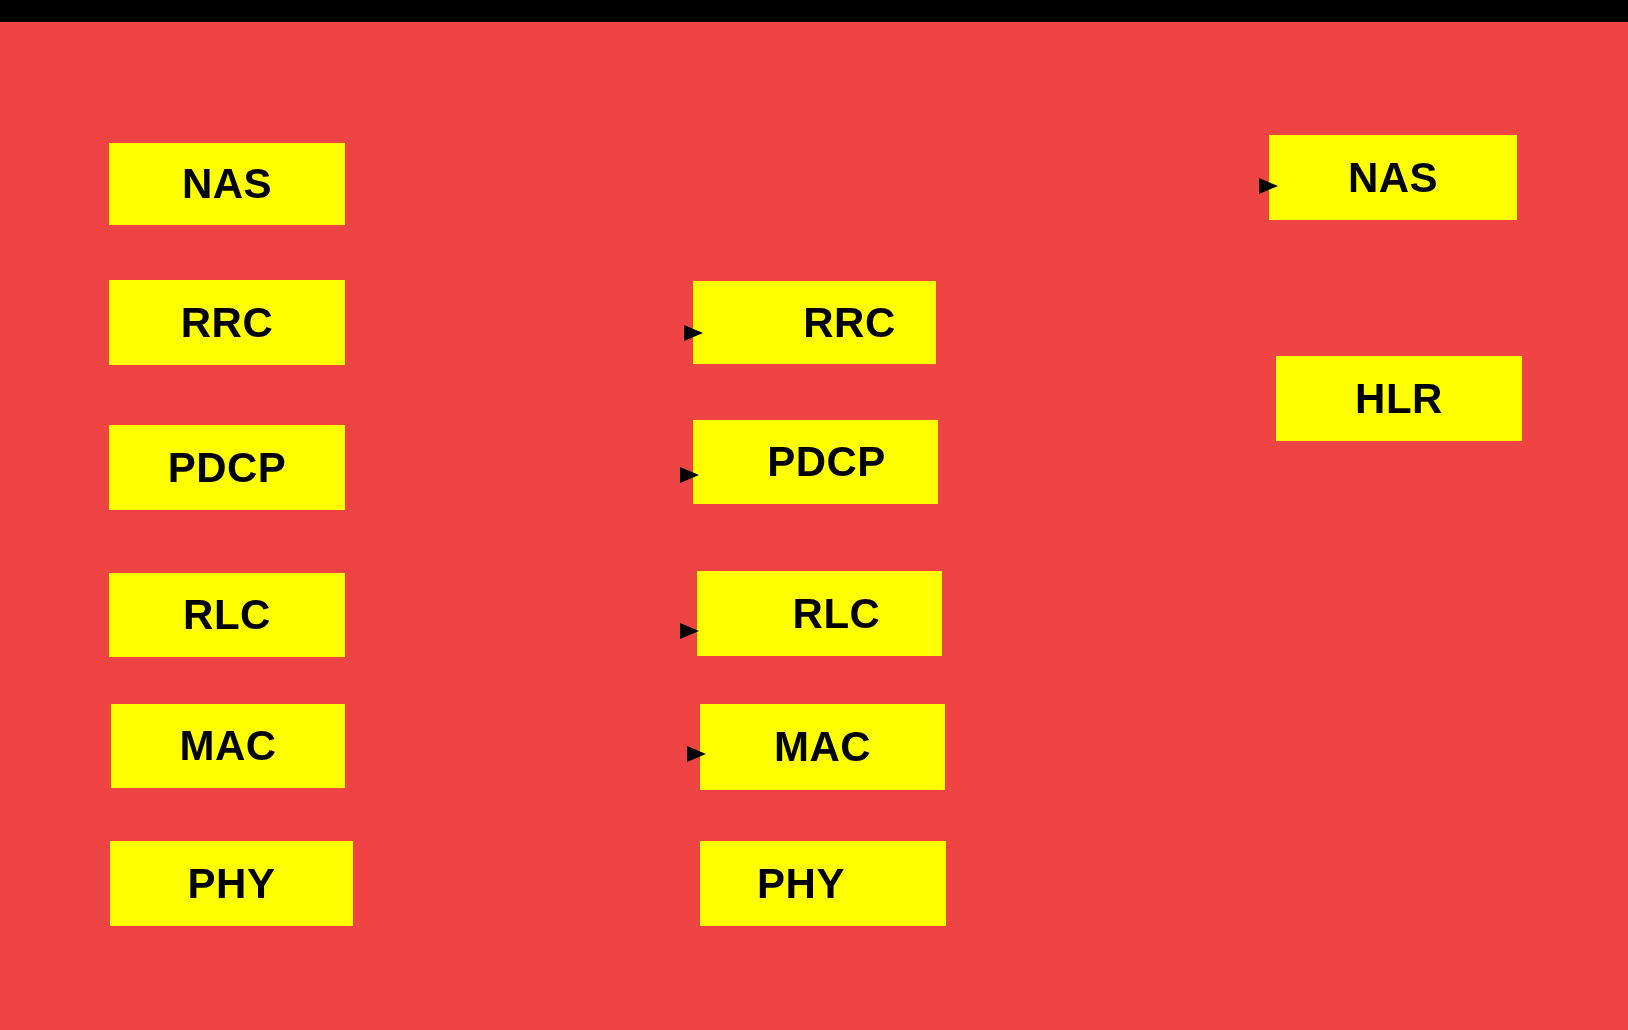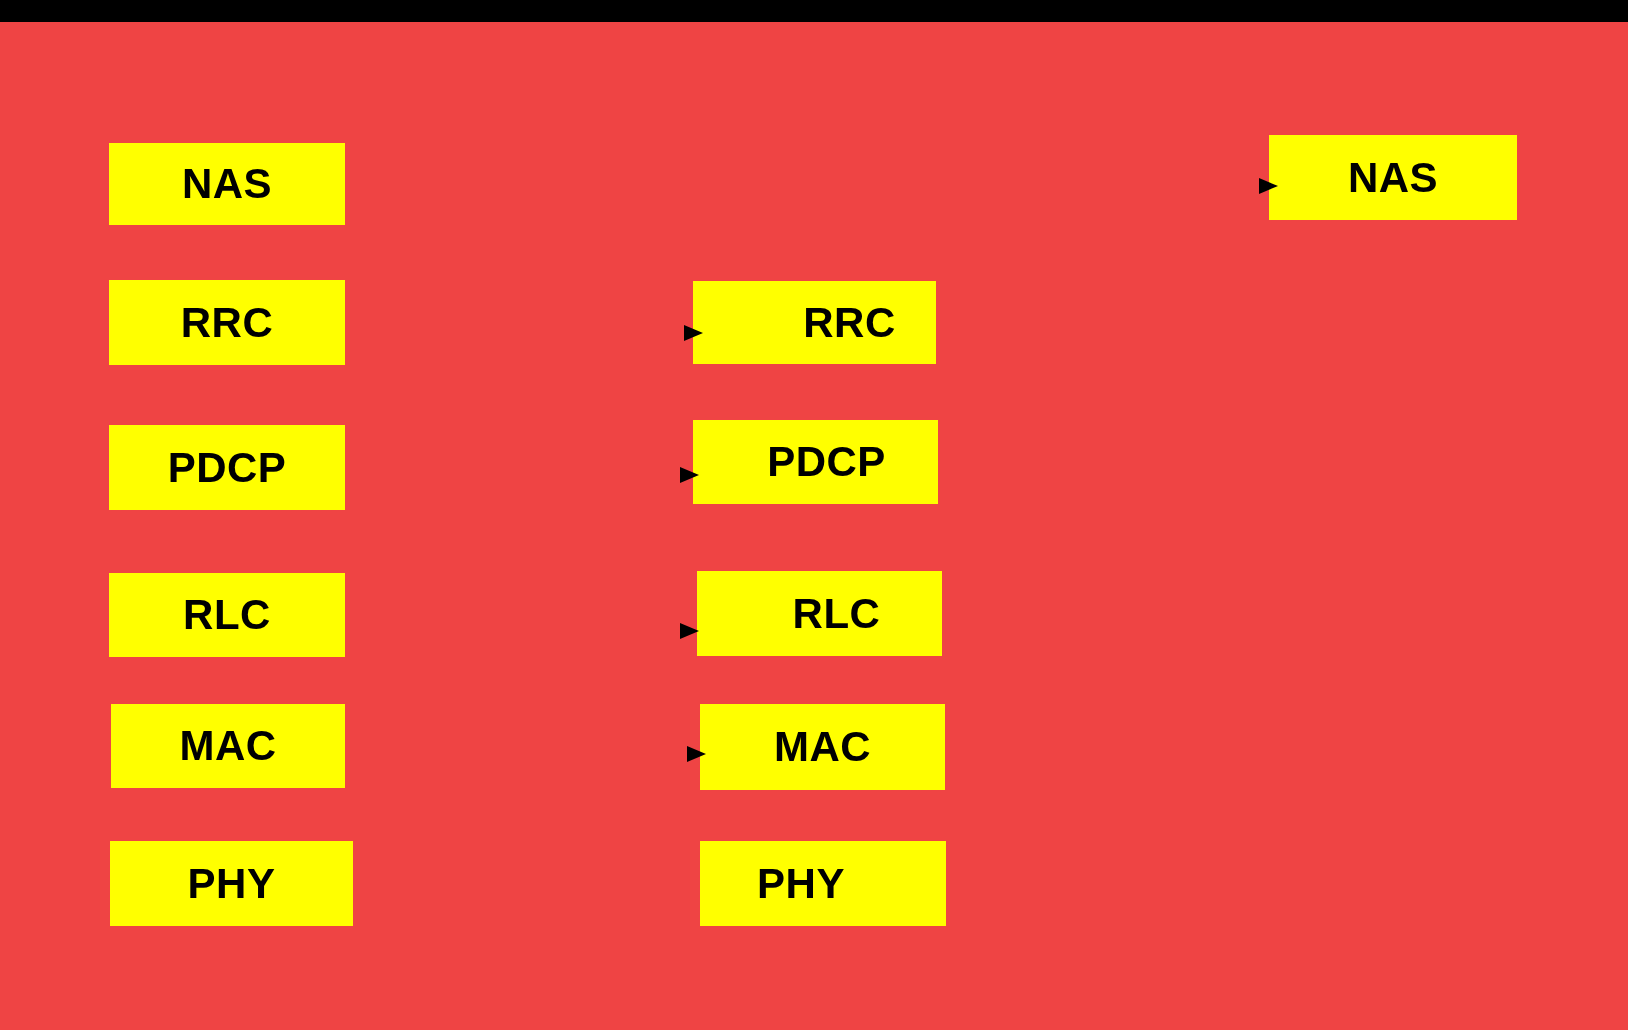--- a/index.html
+++ b/index.html
@@ -83,20 +83,23 @@
   <div class="layer-box" style="left:700px; top:682px; width:245px; height:86px;">
     <span class="lbl">MAC</span>
   </div>
   <div class="layer-box shift-l22" style="left:700px; top:819px; width:246px; height:85px;">
     <span class="lbl">PHY</span>
   </div>
 
   <div class="layer-box" style="left:1269px; top:113px; width:248px; height:85px;">
     <span class="lbl">NAS</span>
   </div>
+  <div class="layer-box" style="left:1276px; top:334px; width:246px; height:85px;">
+    <span class="lbl">HLR</span>
+  </div>
 
   <div class="arrow-tip" style="left:684px; top:303px;"></div>
   <div class="arrow-tip" style="left:680px; top:445px;"></div>
   <div class="arrow-tip" style="left:680px; top:601px;"></div>
   <div class="arrow-tip" style="left:687px; top:724px;"></div>
   <div class="arrow-tip" style="left:1259px; top:156px;"></div>
 
 </div>
 
 </body></html>

